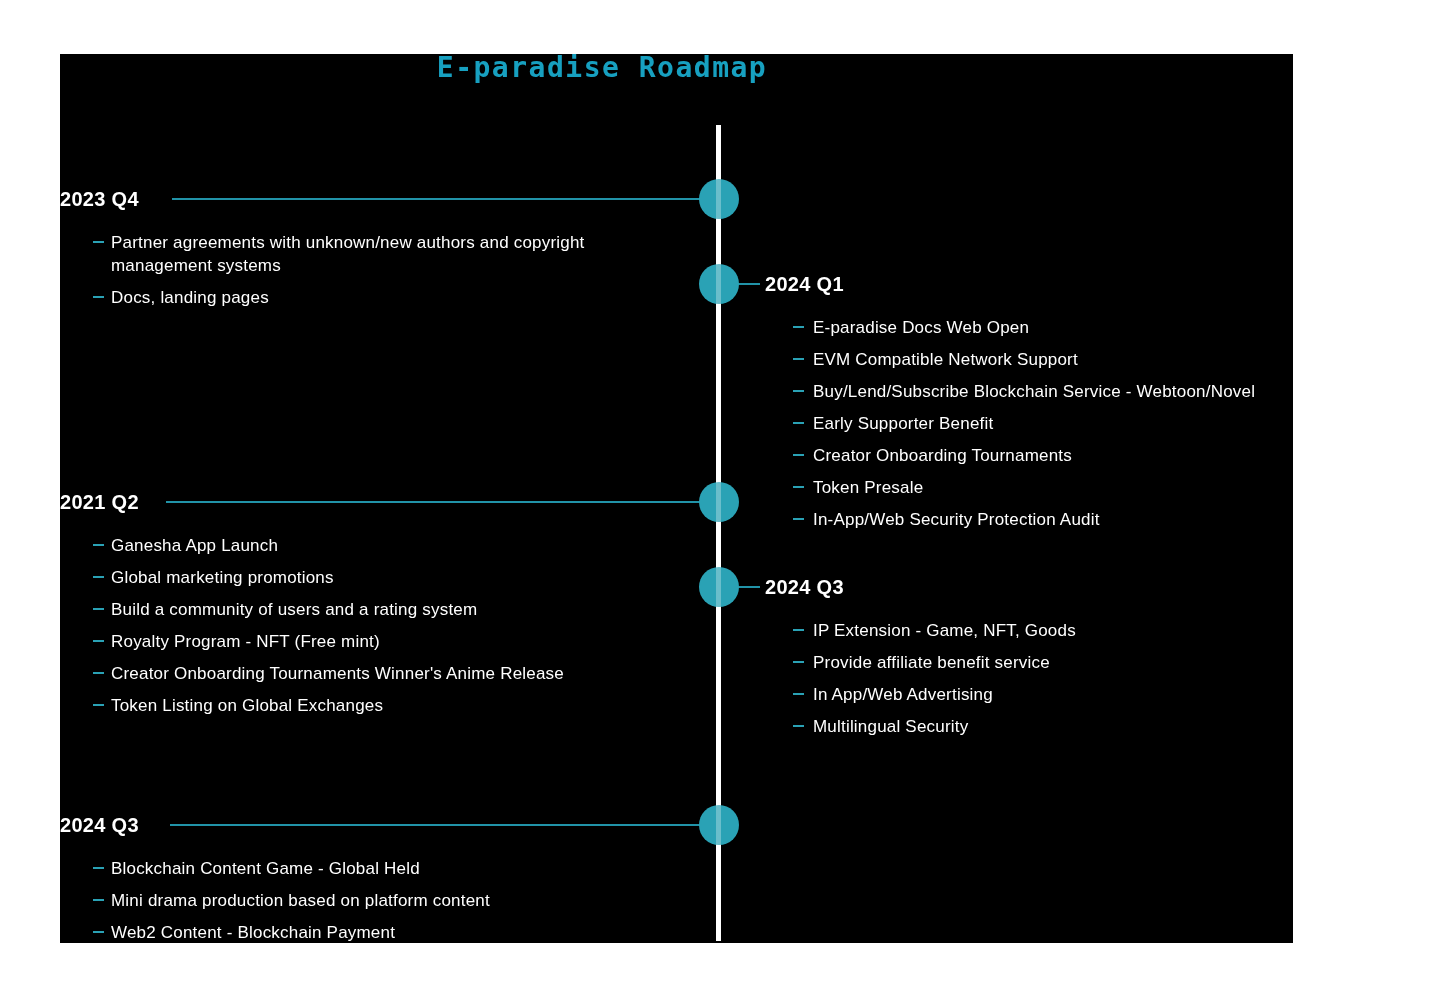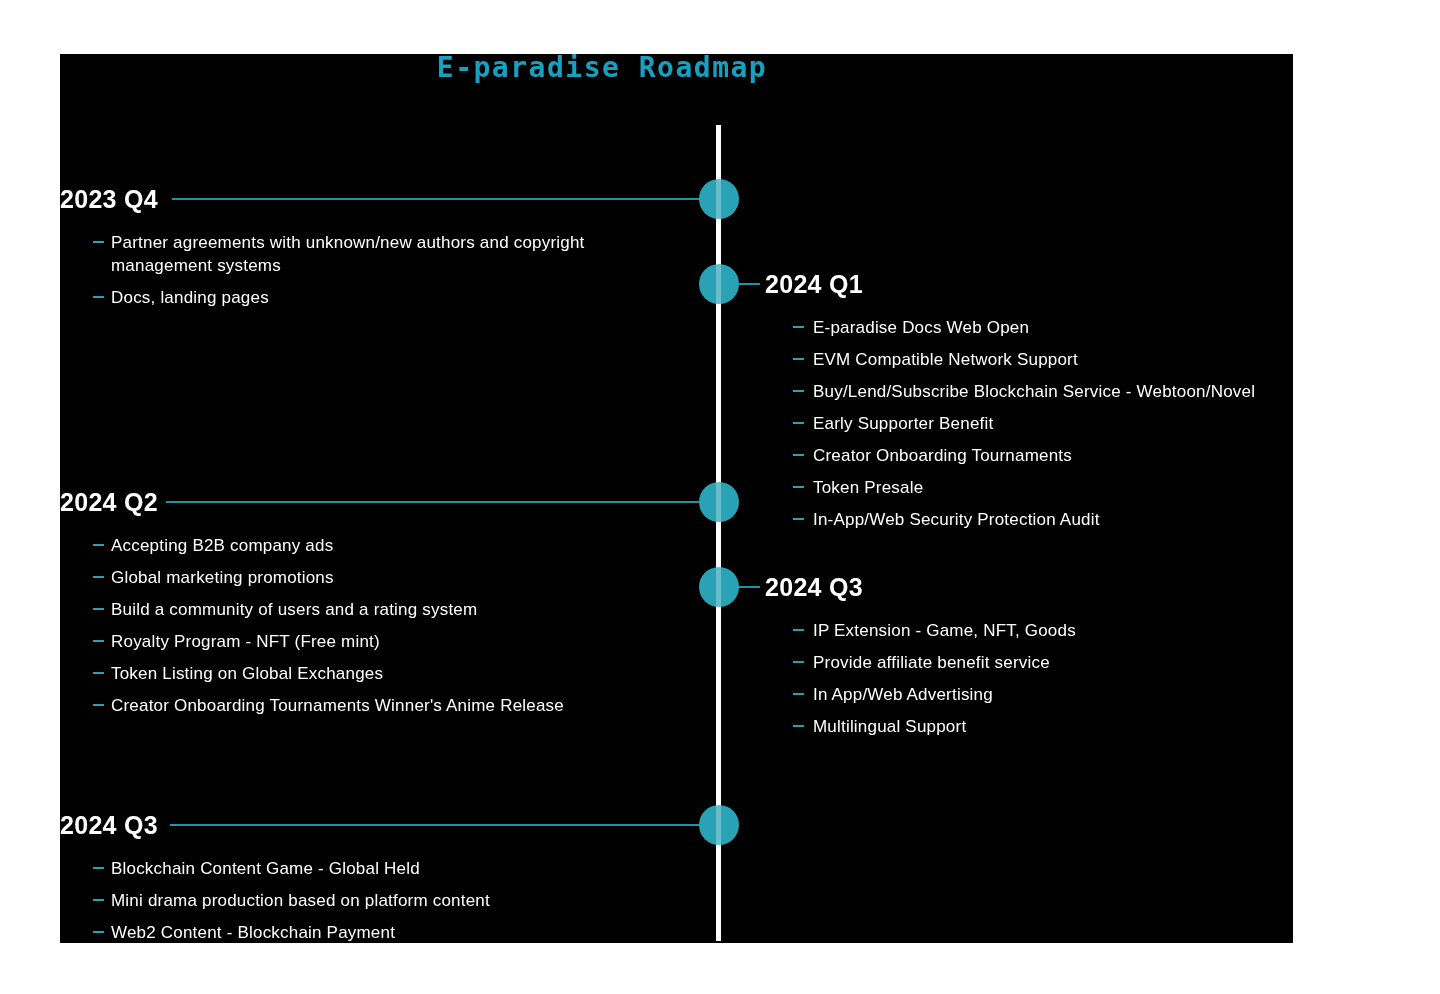--- a/index.html
+++ b/index.html
@@ -28,21 +28,21 @@
   .node{
     position:absolute;left:639px;width:40px;height:40px;border-radius:50%;
     background:#2AA2B5;z-index:2;
   }
   .node::after{
     content:"";position:absolute;left:17px;top:0;width:5px;height:40px;
     background:rgba(255,255,255,0.30);
   }
   .section{position:absolute;color:#ffffff;z-index:3;}
   .sec-header{
-    font-size:25px;font-weight:700;line-height:28px;letter-spacing:0.3px;
+    font-size:20px;font-weight:700;line-height:28px;letter-spacing:0.3px;
     white-space:nowrap;
   }
   .section ul{
     list-style:none;padding:0;margin:18px 0 0 20px;width:520px;
   }
   .section.right ul{margin-left:17px;width:560px;}
   .section li{
     position:relative;font-size:17px;line-height:23px;margin-bottom:9px;
     letter-spacing:0.2px;
     margin-left:31px;
@@ -90,38 +90,38 @@
         <li><span class="dash"></span><span>EVM Compatible Network Support</span></li>
         <li><span class="dash"></span><span>Buy/Lend/Subscribe Blockchain Service - Webtoon/Novel</span></li>
         <li><span class="dash"></span><span>Early Supporter Benefit</span></li>
         <li><span class="dash"></span><span>Creator Onboarding Tournaments</span></li>
         <li><span class="dash"></span><span>Token Presale</span></li>
         <li><span class="dash"></span><span>In-App/Web Security Protection Audit</span></li>
       </ul>
   </div>
 
   <div class="section left" style="left:0;top:434px;">
-    <div class="sec-header">2024 Q2</div>
+    <div class="sec-header">2021 Q2</div>
     <ul>
-        <li><span class="dash"></span><span>Accepting B2B company ads</span></li>
+        <li><span class="dash"></span><span>Ganesha App Launch</span></li>
         <li><span class="dash"></span><span>Global marketing promotions</span></li>
         <li><span class="dash"></span><span>Build a community of users and a rating system</span></li>
         <li><span class="dash"></span><span>Royalty Program - NFT (Free mint)</span></li>
+        <li><span class="dash"></span><span>Creator Onboarding Tournaments Winner's Anime Release</span></li>
         <li><span class="dash"></span><span>Token Listing on Global Exchanges</span></li>
-        <li><span class="dash"></span><span>Creator Onboarding Tournaments Winner's Anime Release</span></li>
       </ul>
   </div>
 
   <div class="section right" style="left:705px;top:519px;">
     <div class="sec-header">2024 Q3</div>
     <ul>
         <li><span class="dash"></span><span>IP Extension - Game, NFT, Goods</span></li>
         <li><span class="dash"></span><span>Provide affiliate benefit service</span></li>
         <li><span class="dash"></span><span>In App/Web Advertising</span></li>
-        <li><span class="dash"></span><span>Multilingual Support</span></li>
+        <li><span class="dash"></span><span>Multilingual Security</span></li>
       </ul>
   </div>
 
   <div class="section left" style="left:0;top:757px;">
     <div class="sec-header">2024 Q3</div>
     <ul>
         <li><span class="dash"></span><span>Blockchain Content Game - Global Held</span></li>
         <li><span class="dash"></span><span>Mini drama production based on platform content</span></li>
         <li><span class="dash"></span><span>Web2 Content - Blockchain Payment</span></li>
       </ul>

